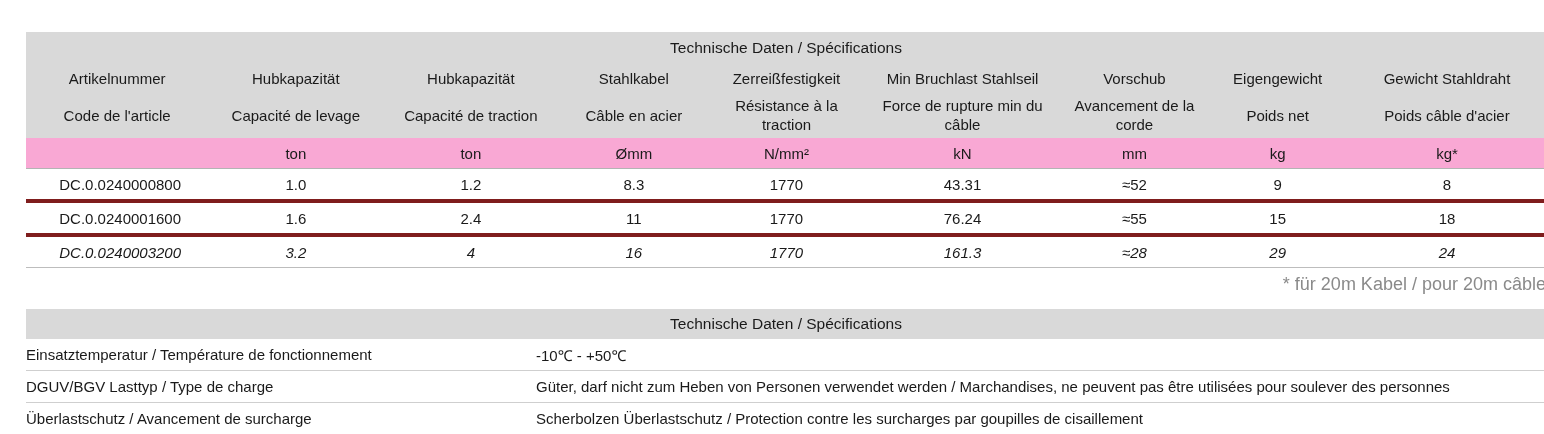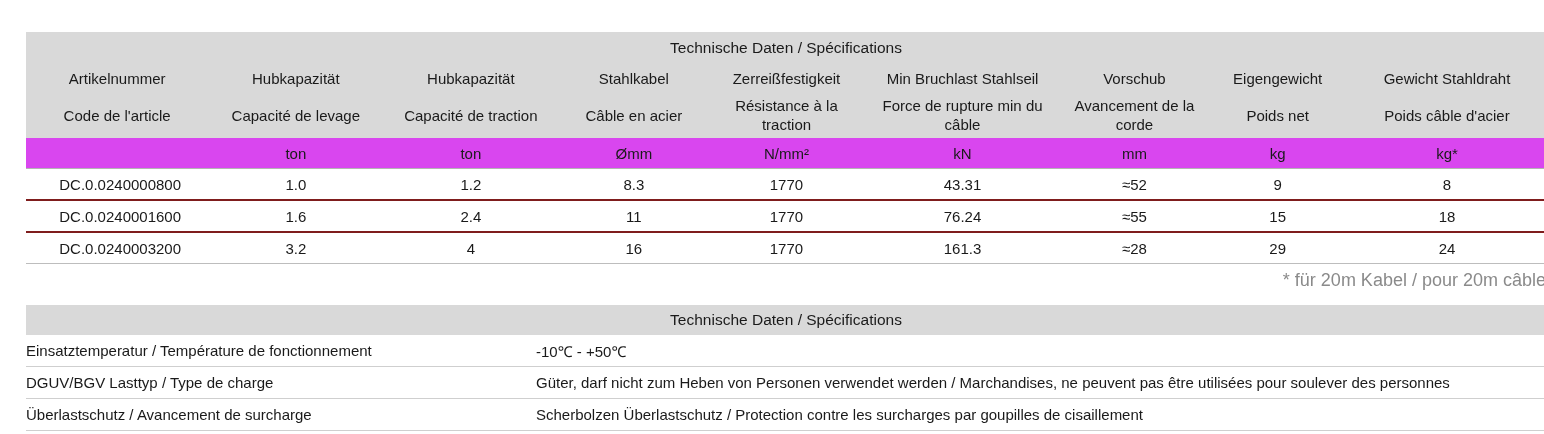--- a/index.html
+++ b/index.html
@@ -46,31 +46,32 @@
     padding: 2px 4px;
     line-height: 1.2;
   }
   .hdr-fr td {
     background: #d9d9d9;
     height: 44px;
     padding: 2px 6px;
     line-height: 1.25;
   }
   .hdr-unit td {
-    background: #d946ef;
+    background: #f9a8d4;
     height: 30px;
     border-bottom: 1px solid #b4b4b4;
   }
   tr.data td {
     height: 30px;
-    border-bottom: 2px solid #7f1d1d;
+    border-bottom: 4px solid #7f1d1d;
     background: #ffffff;
   }
   tr.data:last-child td {
     border-bottom: 1px solid #bdbdbd;
+    font-style: italic;
   }
   td.col-art {
     text-align: left;
     padding-left: 6px !important;
   }
   .hdr-de td.col-art, .hdr-fr td.col-art, .hdr-unit td.col-art {
     text-align: center;
     padding-left: 0 !important;
   }
 

